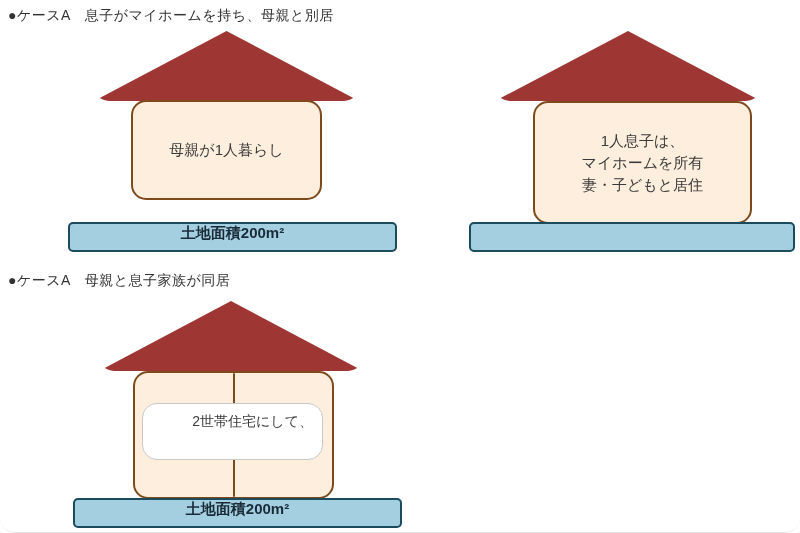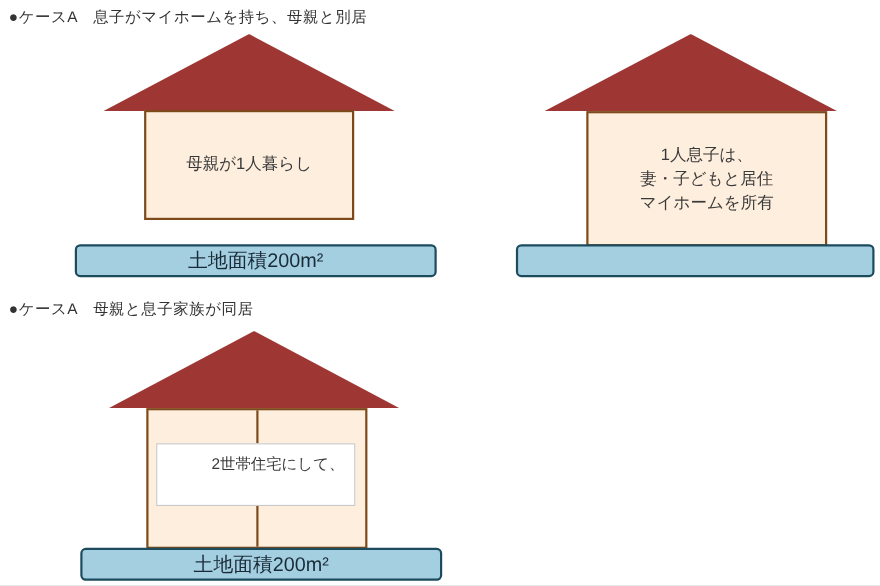--- a/index.html
+++ b/index.html
@@ -7,21 +7,21 @@
     --wall-fill:#fdeedd;
     --wall-border:#7e4a1c;
     --base-fill:#a3cfe0;
     --base-border:#1c4b5e;
     --label-text:#333333;
     --house-text:#3a3a3a;
     --base-text:#1a2b38;
     --infobox-bg:#ffffff;
     --infobox-border:#c8c8c8;
   }
-  *{margin:0;padding:0;box-sizing:border-box;}
+  *{margin:0;padding:0;box-sizing:border-box;border-radius:15px;}
   html,body{background:#ffffff;}
   body{font-family:"Liberation Sans","DejaVu Sans",sans-serif;}
   .canvas{
     position:relative;
     width:800px;height:533px;
     background:#ffffff;
     overflow:hidden;
     border-bottom:1px solid #e2e2e2;
   }
   .case-label{
@@ -57,24 +57,24 @@
     width:2px;
     background:var(--wall-border);
   }
   .land{
     position:absolute;
     height:30px;
     background:var(--base-fill);
     border:2px solid var(--base-border);
     border-radius:5px;
     display:flex;
-    align-items:center;
     justify-content:center;
     color:var(--base-text);
-    font-size:18px;
+    font-size:15px;
+    font-weight:bold;
   }
   .infobox{
     position:absolute;
     background:var(--infobox-bg);
     border:1px solid var(--infobox-border);
     font-size:14px;
     line-height:21px;
     color:var(--house-text);
     padding:7px 9px;
     text-align:left;
@@ -92,22 +92,22 @@
   <div class="wall" style="left:131px;top:100px;width:191px;height:100px;">
     <span>母親が1人暮らし</span>
   </div>
   <div class="land" style="left:68px;top:222px;width:329px;">
     <span>土地面積200m²</span>
   </div>
 
   <div class="roof" style="left:495px;top:31px;width:266px;height:70px;"></div>
   <div class="wall" style="left:533px;top:101px;width:219px;height:123px;">
     <span>1人息子は、</span>
+    <span>マイホームを所有</span>
     <span>妻・子どもと居住</span>
-    <span>マイホームを所有</span>
   </div>
   <div class="land" style="left:469px;top:222px;width:326px;">
     <span></span>
   </div>
 
   <div class="case-label" style="top:272px;">●ケースA　母親と息子家族が同居</div>
 
   <div class="roof" style="left:99px;top:301px;width:264px;height:70px;"></div>
   <div class="wall" style="left:133px;top:371px;width:201px;height:128px;">
     <div class="wall-divider"></div>

